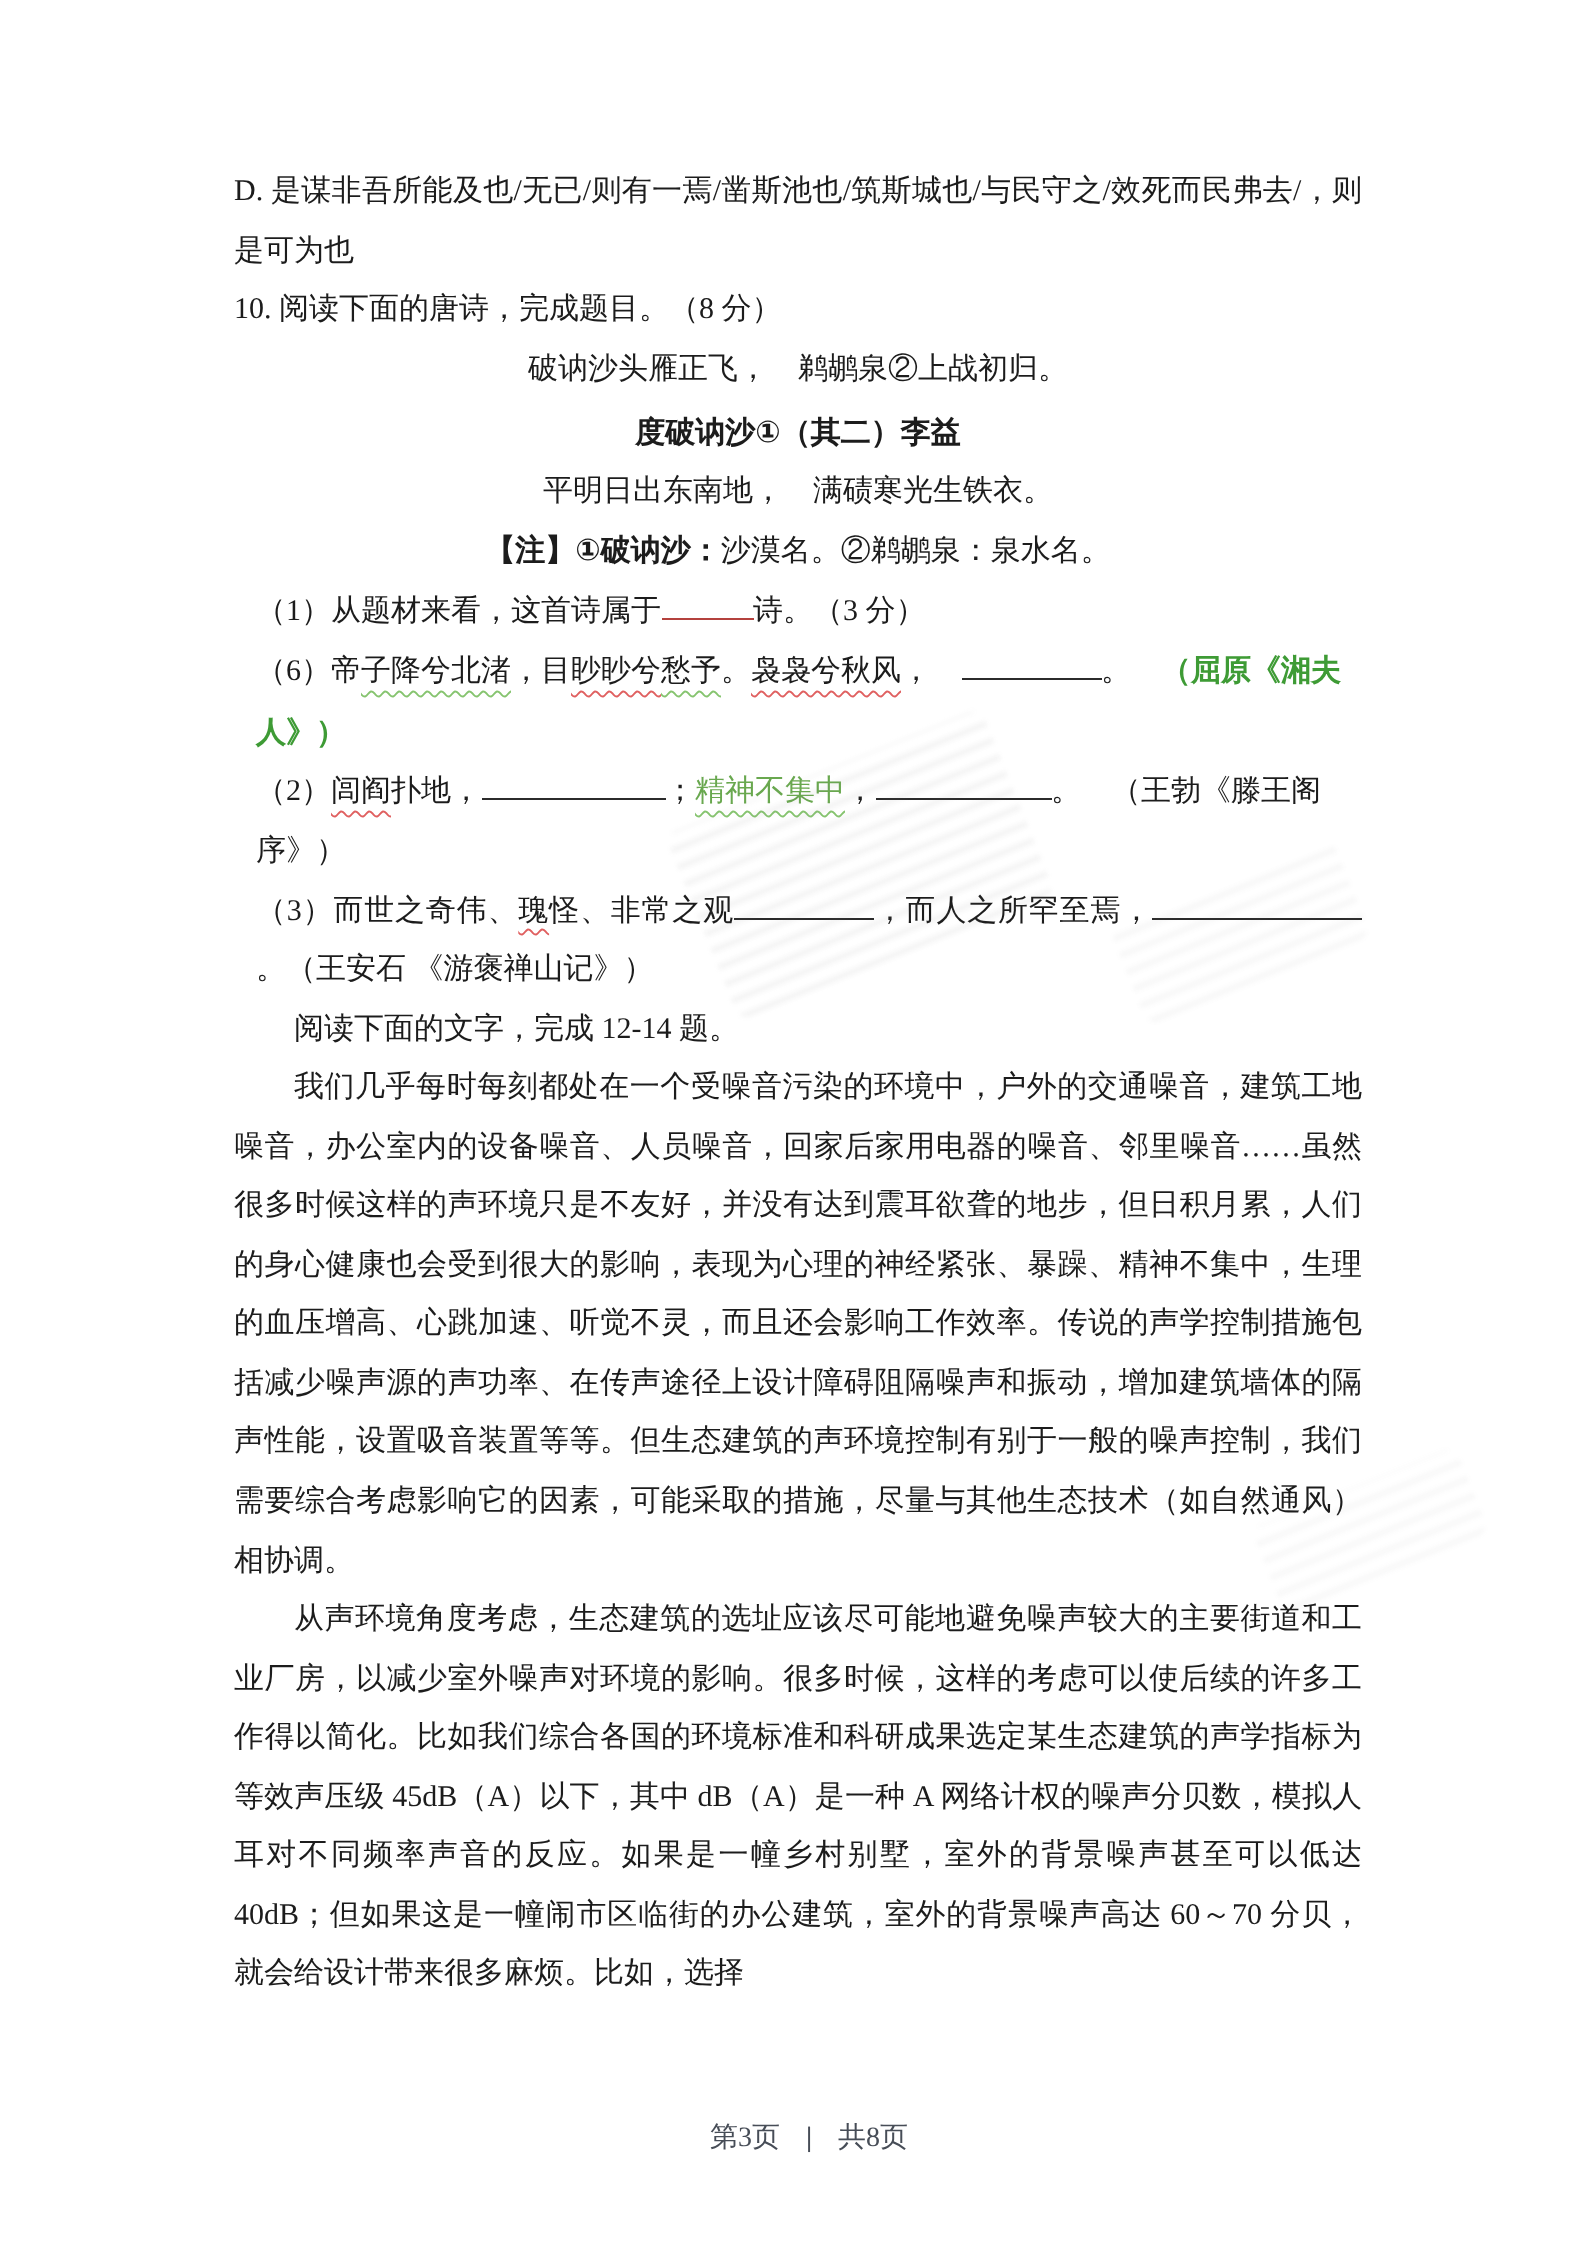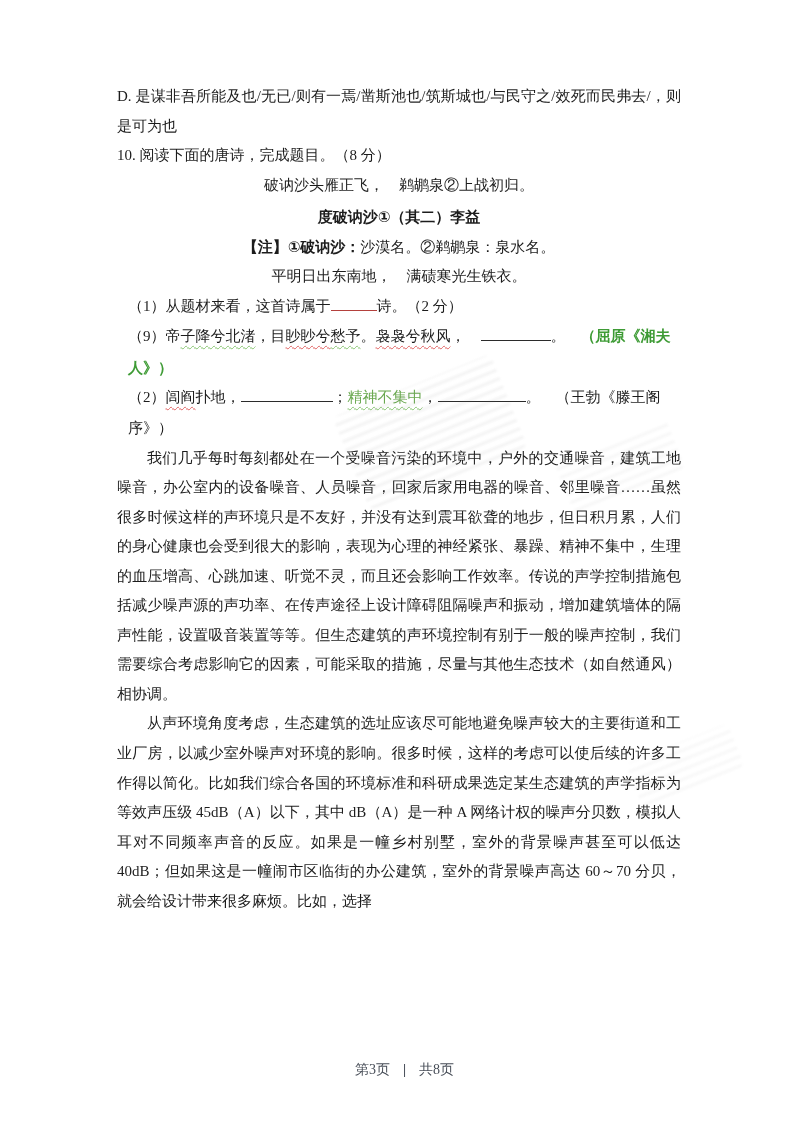--- a/index.html
+++ b/index.html
@@ -31,21 +31,21 @@
   
   .bl{
     display:inline-block;
     border-bottom:1.4px solid #2b2b2b;
     height:.85em;
     vertical-align:baseline;
   }
   .bl-red{border-bottom-color:var(--blank_red,#b4413d);}
   .w46{width:46px}.w70{width:70px}.w92{width:92px}.w88{width:88px}.w105{width:105px}
   
-  .wr{text-decoration:underline wavy var(--wavy_red,#e06060) 1px;text-underline-offset:4px;font-family:Liberation Mono, monospace;}
+  .wr{text-decoration:underline wavy var(--wavy_red,#e06060) 1px;text-underline-offset:4px;}
   .wg{text-decoration:underline wavy var(--wavy_green,#86c46f) 1px;text-underline-offset:4px;font-family:Liberation Serif, serif;}
   .gt{color:var(--green_text,#69a84f);}
   .qg{
     color:var(--quote_green,#3e9b35);
     font-family:"Liberation Sans","DejaVu Sans",sans-serif;
     font-weight:bold;
   }
   .s4{margin-top:2px;}
   
   .footer{
@@ -86,34 +86,36 @@
   <div class="wm wm3"></div>
 
   <p class="line jf">D. 是谋非吾所能及也/无已/则有一焉/凿斯池也/筑斯城也/与民守之/效死而民弗去/，则是可为也</p>
 
 
   <p class="line">10. 阅读下面的唐诗，完成题目。（8 分）</p>
 
   <div class="center">
     <p class="line">破讷沙头雁正飞，　鹈鹕泉②上战初归。</p>
     <p class="line bold-hd poem-title">度破讷沙①（其二）李益</p>
+    <p class="line">平明日出东南地，　满碛寒光生铁衣。</p>
     <p class="line"><span class="note-b">【注】①破讷沙：</span><span>沙漠名。②鹈鹕泉：泉水名。</span></p>
-    <p class="line">平明日出东南地，　满碛寒光生铁衣。</p>
   </div>
 
-  <p class="line sub"><span>（1）从题材来看，这首诗属于</span><span class="bl bl-red w46"></span><span>诗。（2 分）</span></p>
+  <p class="line sub"><span>（1）从题材来看，这首诗属于</span><span class="bl bl-red w46"></span><span>诗。（3 分）</span></p>
 
 
 
-  <p class="line sub"><span>（9）帝</span><span class="wg">子降兮北渚</span><span>，目</span><span class="wr">眇眇兮</span><span class="wg">愁予</span><span>。</span><span class="wr">袅袅兮秋风</span><span>，</span>　<span class="bl w70"></span><span>。</span>　<span class="qg">（屈原《湘夫人》）</span></p>
+  <p class="line sub"><span>（6）帝</span><span class="wg">子降兮北渚</span><span>，目</span><span class="wr">眇眇兮</span><span class="wg">愁予</span><span>。</span><span class="wr">袅袅兮秋风</span><span>，</span>　<span class="bl w70"></span><span>。</span>　<span class="qg">（屈原《湘夫人》）</span></p>
 
   <p class="line sub"><span>（2）</span><span class="wr">闾阎</span><span>扑地，</span><span class="bl w92"></span><span>；</span><span class="gt wg">精神不集中</span><span>，</span><span class="bl w88"></span><span>。</span>　<span>（王勃《滕王阁序》）</span></p>
 
+  <p class="line sub jf"><span>（3）而世之奇伟、</span><span class="wr">瑰</span><span>怪、非常之观</span><span class="bl w70"></span><span>，而人之所罕至焉，</span><span class="bl w105"></span><span>。（王安石 《游褒禅山记》）</span></p>
 
 
+  <p class="line ind">阅读下面的文字，完成 12-14 题。</p>
 
   <p class="line jf ind">我们几乎每时每刻都处在一个受噪音污染的环境中，户外的交通噪音，建筑工地噪音，办公室内的设备噪音、人员噪音，回家后家用电器的噪音、邻里噪音……虽然很多时候这样的声环境只是不友好，并没有达到震耳欲聋的地步，但日积月累，人们的身心健康也会受到很大的影响，表现为心理的神经紧张、暴躁、精神不集中，生理的血压增高、心跳加速、听觉不灵，而且还会影响工作效率。传说的声学控制措施包括减少噪声源的声功率、在传声途径上设计障碍阻隔噪声和振动，增加建筑墙体的隔声性能，设置吸音装置等等。但生态建筑的声环境控制有别于一般的噪声控制，我们需要综合考虑影响它的因素，可能采取的措施，尽量与其他生态技术（如自然通风）相协调。</p>
 
   <p class="line jf ind">从声环境角度考虑，生态建筑的选址应该尽可能地避免噪声较大的主要街道和工业厂房，以减少室外噪声对环境的影响。很多时候，这样的考虑可以使后续的许多工作得以简化。比如我们综合各国的环境标准和科研成果选定某生态建筑的声学指标为等效声压级 45dB（A）以下，其中 dB（A）是一种 A 网络计权的噪声分贝数，模拟人耳对不同频率声音的反应。如果是一幢乡村别墅，室外的背景噪声甚至可以低达 40dB；但如果这是一幢闹市区临街的办公建筑，室外的背景噪声高达 60～70 分贝，就会给设计带来很多麻烦。比如，选择</p>
 
   <div class="footer">
     <span>第3页</span>
     <span class="sep">|</span>
     <span>共8页</span>
   </div>

